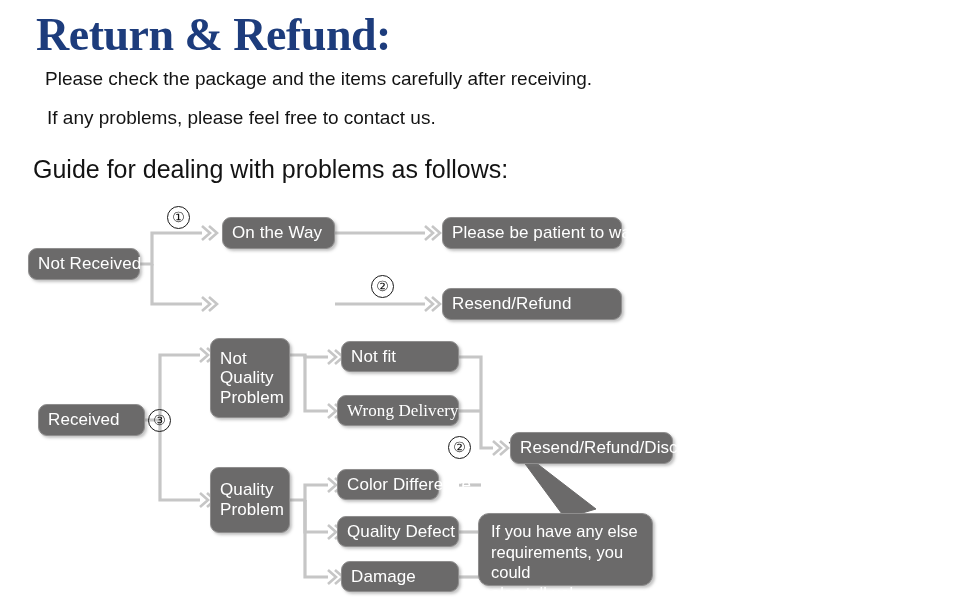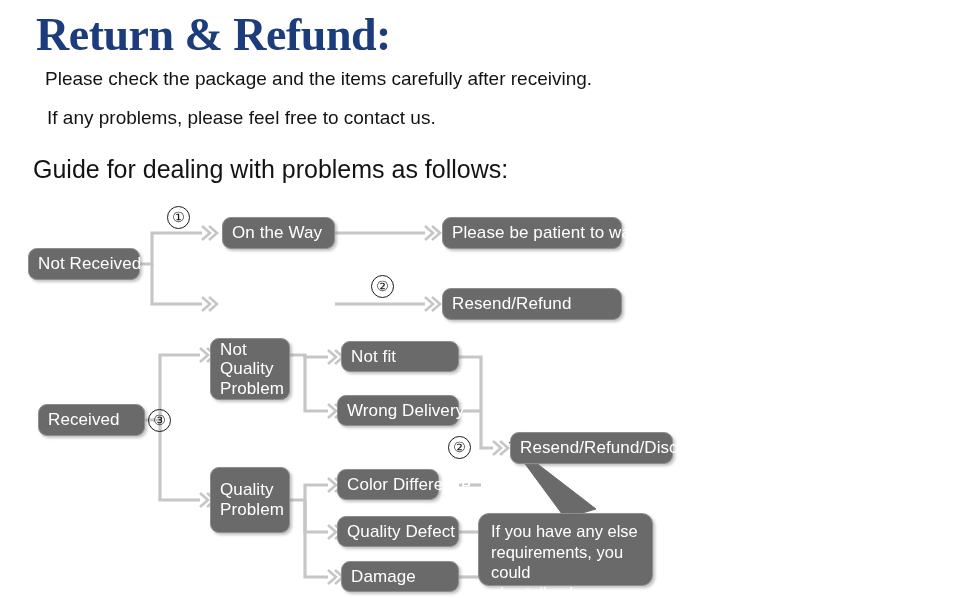--- a/index.html
+++ b/index.html
@@ -180,40 +180,40 @@
     </div>
 
     <div class="node" style="left:442px; top:93px; width:180px; height:32px;">
       <span>Resend/Refund</span>
     </div>
 
     <div class="node" style="left:38px; top:209px; width:107px; height:32px;">
       <span>Received</span>
     </div>
 
-    <div class="node multi" style="left:210px; top:143px; width:80px; height:62px;">
+    <div class="node multi" style="left:210px; top:143px; width:80px; height:80px;">
       <div>
         <span>Not</span>
         <span>Quality</span>
         <span>Problem</span>
       </div>
     </div>
 
     <div class="node multi" style="left:210px; top:272px; width:80px; height:66px;">
       <div>
         <span>Quality</span>
         <span>Problem</span>
       </div>
     </div>
 
     <div class="node" style="left:341px; top:146px; width:118px; height:31px;">
       <span>Not fit</span>
     </div>
 
-    <div class="node" style="left:337px; top:200px; width:122px; height:31px;">
+    <div class="node" style="left:337px; top:200px; width:122px; height:31px;font-family:Liberation Serif, serif;">
       <span>Wrong Delivery</span>
     </div>
 
     <div class="node" style="left:337px; top:274px; width:102px; height:31px;">
       <span>Color Difference</span>
     </div>
 
     <div class="node" style="left:337px; top:321px; width:122px; height:31px;">
       <span>Quality Defect</span>
     </div>

